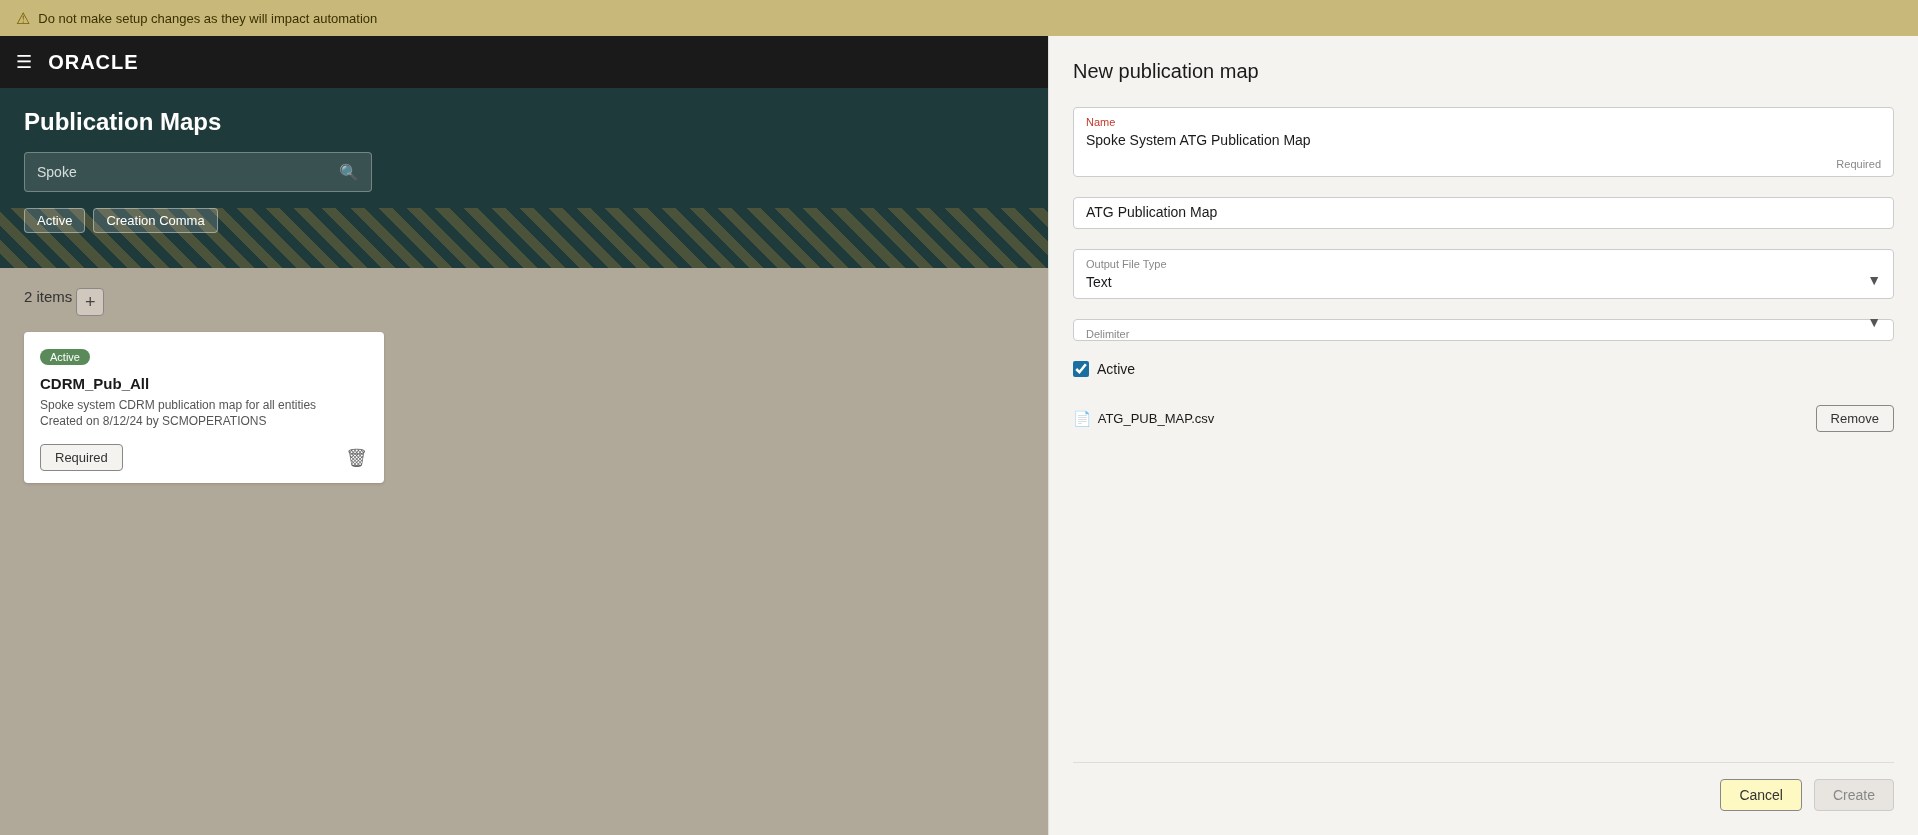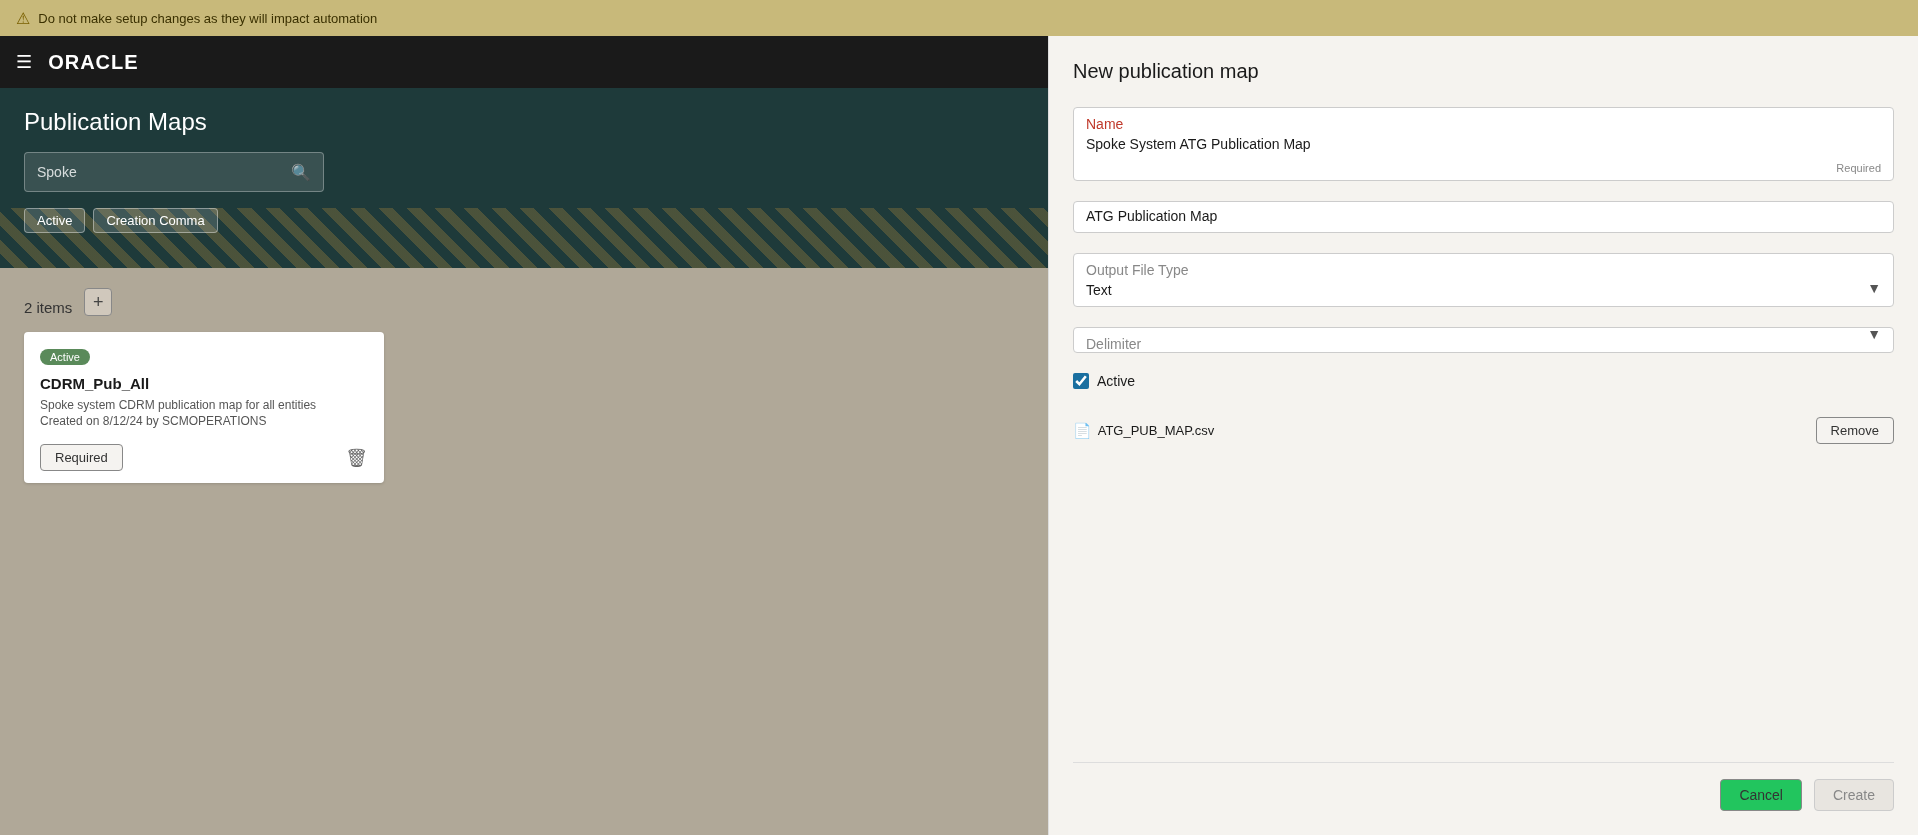--- a/index.html
+++ b/index.html
@@ -64,34 +64,34 @@
         45deg,
         transparent,
         transparent 10px,
         rgba(180,140,60,0.3) 10px,
         rgba(180,140,60,0.3) 20px
       );
     }
     .page-title {
       color: white;
       font-size: 24px;
-      font-weight: 400;
+      font-weight: 700;
       margin-bottom: 16px;
     }
 
     
     .search-bar {
       background: rgba(255,255,255,0.12);
       border: 1px solid rgba(255,255,255,0.3);
       border-radius: 4px;
       display: flex;
       align-items: center;
       padding: 16px 12px;
       height: 40px;
-      width: 300px;
+      width: 348px;
       margin-bottom: 16px;
     }
     .search-bar input {
       background: transparent;
       border: none;
       outline: none;
       color: rgba(255,255,255,0.8);
       font-size: 14px;
       flex: 1;
     }
@@ -120,22 +120,22 @@
     .content-area {
       background: #b0a898;
       padding: 20px 24px;
       flex: 1;
       overflow-y: auto;
     }
 
     
     .items-header {
       display: flex;
-      align-items: flex-end;
-      gap: 12px;
+      align-items: flex-start;
+      gap: 4px;
       margin-bottom: 16px;
     }
     .items-count { font-size: 15px; color: #333; font-weight: 400; }
     .add-btn {
       width: 28px;
       height: 28px;
       border: 1px solid #888;
       background: #d0c8bc;
       border-radius: 4px;
       cursor: pointer;
@@ -267,21 +267,21 @@
     .panel-footer {
       margin-top: auto;
       display: flex;
       justify-content: flex-end;
       gap: 12px;
       padding-top: 16px;
       border-top: 1px solid #ddd;
     }
     .cancel-btn {
       border: 1px solid #888;
-      background: #22c55e;
+      background: #fef9c3;
       padding: 7px 18px;
       border-radius: 4px;
       font-size: 14px;
       cursor: pointer;
       color: #333;
     }
     .create-btn {
       border: 1px solid #ccc;
       background: #e8e5e0;
       padding: 7px 18px;
@@ -293,21 +293,21 @@
 
     .field-group {
       border: 1px solid #ccc;
       border-radius: 4px;
       background: white;
       padding: 2px 0 0 0;
       margin-bottom: 20px;
       position: relative;
     }
     .field-group-label {
-      font-size: 14px;
+      font-size: 11px;
       color: #c0392b;
       padding: 6px 4px 0 12px;
       display: block;
     }
     .field-group-label.neutral { color: #888; }
     .field-group input,
     .field-group select {
       border: none;
       outline: none;
       padding: 4px 12px 8px 12px;

